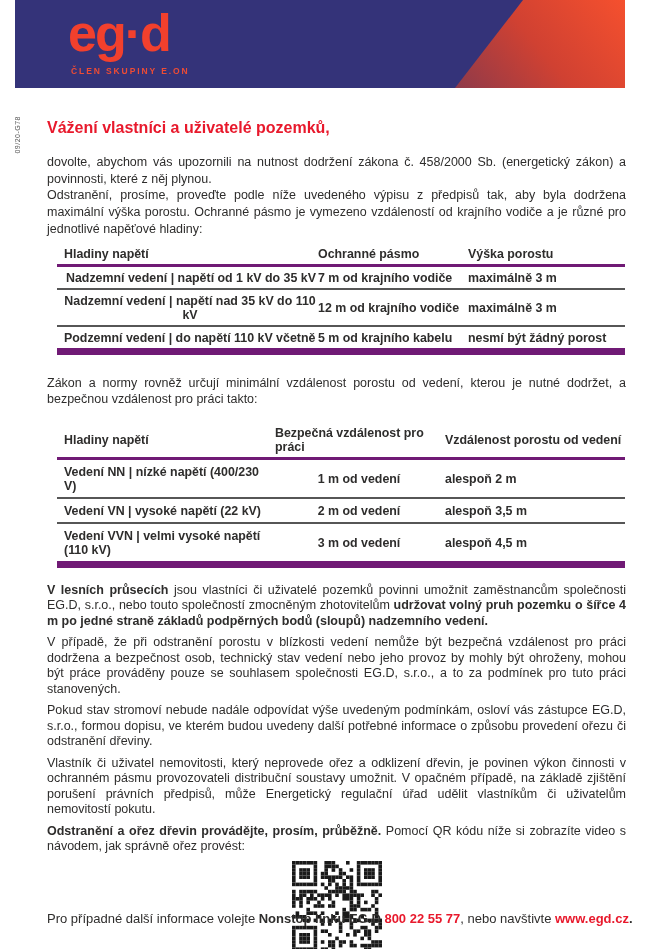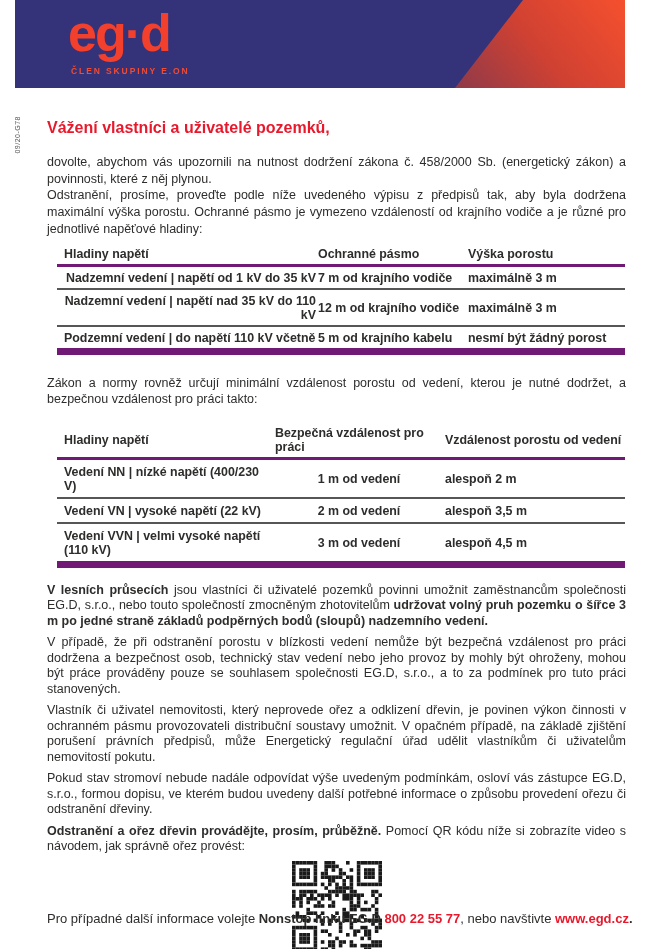--- a/index.html
+++ b/index.html
@@ -92,21 +92,21 @@
             <th style="text-align: left;">Výška porostu</th>
           </tr>
         </thead>
         <tbody>
           <tr>
             <td style="text-align: right; margin-top: 12px;">Nadzemní vedení | napětí od 1 kV do 35 kV</td>
             <td style="text-align: left;">7 m od krajního vodiče</td>
             <td style="text-align: left;">maximálně 3 m</td>
           </tr>
           <tr>
-            <td style="text-align: right; margin-left: 40px;">Nadzemní vedení | napětí nad 35 kV do 110 kV</td>
+            <td style="text-align: center; margin-left: 40px;">Nadzemní vedení | napětí nad 35 kV do 110 kV</td>
             <td style="text-align: left;">12 m od krajního vodiče</td>
             <td style="text-align: left;">maximálně 3 m</td>
           </tr>
           <tr>
             <td style="text-align: left;">Podzemní vedení | do napětí 110 kV včetně</td>
             <td style="text-align: left;">5 m od krajního kabelu</td>
             <td style="text-align: left;">nesmí být žádný porost</td>
           </tr>
         </tbody>
       </table>
@@ -139,24 +139,24 @@
           </tr>
           <tr>
             <td style="text-align: left;">Vedení VVN | velmi vysoké napětí (110 kV)</td>
             <td style="text-align: center;">3 m od vedení</td>
             <td style="text-align: left;">alespoň 4,5 m</td>
           </tr>
         </tbody>
       </table>
 
     <div class="body-paras">
-        <p><span class="b">V lesních průsecích</span><span> jsou vlastníci či uživatelé pozemků povinni umožnit zaměstnancům společnosti EG.D, s.r.o., nebo touto společností zmocněným zhotovitelům </span><span class="b">udržovat volný pruh pozemku o šířce 3 m po jedné straně základů podpěrných bodů (sloupů) nadzemního vedení.</span></p>
+        <p><span class="b">V lesních průsecích</span><span> jsou vlastníci či uživatelé pozemků povinni umožnit zaměstnancům společnosti EG.D, s.r.o., nebo touto společností zmocněným zhotovitelům </span><span class="b">udržovat volný pruh pozemku o šířce 4 m po jedné straně základů podpěrných bodů (sloupů) nadzemního vedení.</span></p>
         <p><span>V případě, že při odstranění porostu v blízkosti vedení nemůže být bezpečná vzdálenost pro práci dodržena a bezpečnost osob, technický stav vedení nebo jeho provoz by mohly být ohroženy, mohou být práce prováděny pouze se souhlasem společnosti EG.D, s.r.o., a to za podmínek pro tuto práci stanovených.</span></p>
+        <p><span>Pokud stav stromoví nebude nadále odpovídat výše uvedeným podmínkám, osloví vás zástupce EG.D, s.r.o., formou dopisu, ve kterém budou uvedeny další potřebné informace o způsobu provedení ořezu či odstranění dřeviny.</span></p>
         <p><span>Vlastník či uživatel nemovitosti, který neprovede ořez a odklizení dřevin, je povinen výkon činnosti v ochranném pásmu provozovateli distribuční soustavy umožnit. V opačném případě, na základě zjištění porušení právních předpisů, může Energetický regulační úřad udělit vlastníkům či uživatelům nemovitostí pokutu.</span></p>
-        <p><span>Pokud stav stromoví nebude nadále odpovídat výše uvedeným podmínkám, osloví vás zástupce EG.D, s.r.o., formou dopisu, ve kterém budou uvedeny další potřebné informace o způsobu provedení ořezu či odstranění dřeviny.</span></p>
         <p><span class="b">Odstranění a ořez dřevin provádějte, prosím, průběžně.</span><span> Pomocí QR kódu níže si zobrazíte video s návodem, jak správně ořez provést:</span></p>
       </div>
 
     <div class="qr-wrap">
       <div class="qr"><svg width="90" height="90" viewBox="0 0 90 90" xmlns="http://www.w3.org/2000/svg">
             <rect x="0.0" y="0.0" width="3.6" height="3.6" fill="#1a1a1a"></rect>
             <rect x="3.6" y="0.0" width="3.6" height="3.6" fill="#1a1a1a"></rect>
             <rect x="7.2" y="0.0" width="3.6" height="3.6" fill="#1a1a1a"></rect>
             <rect x="10.8" y="0.0" width="3.6" height="3.6" fill="#1a1a1a"></rect>
             <rect x="14.4" y="0.0" width="3.6" height="3.6" fill="#1a1a1a"></rect>

